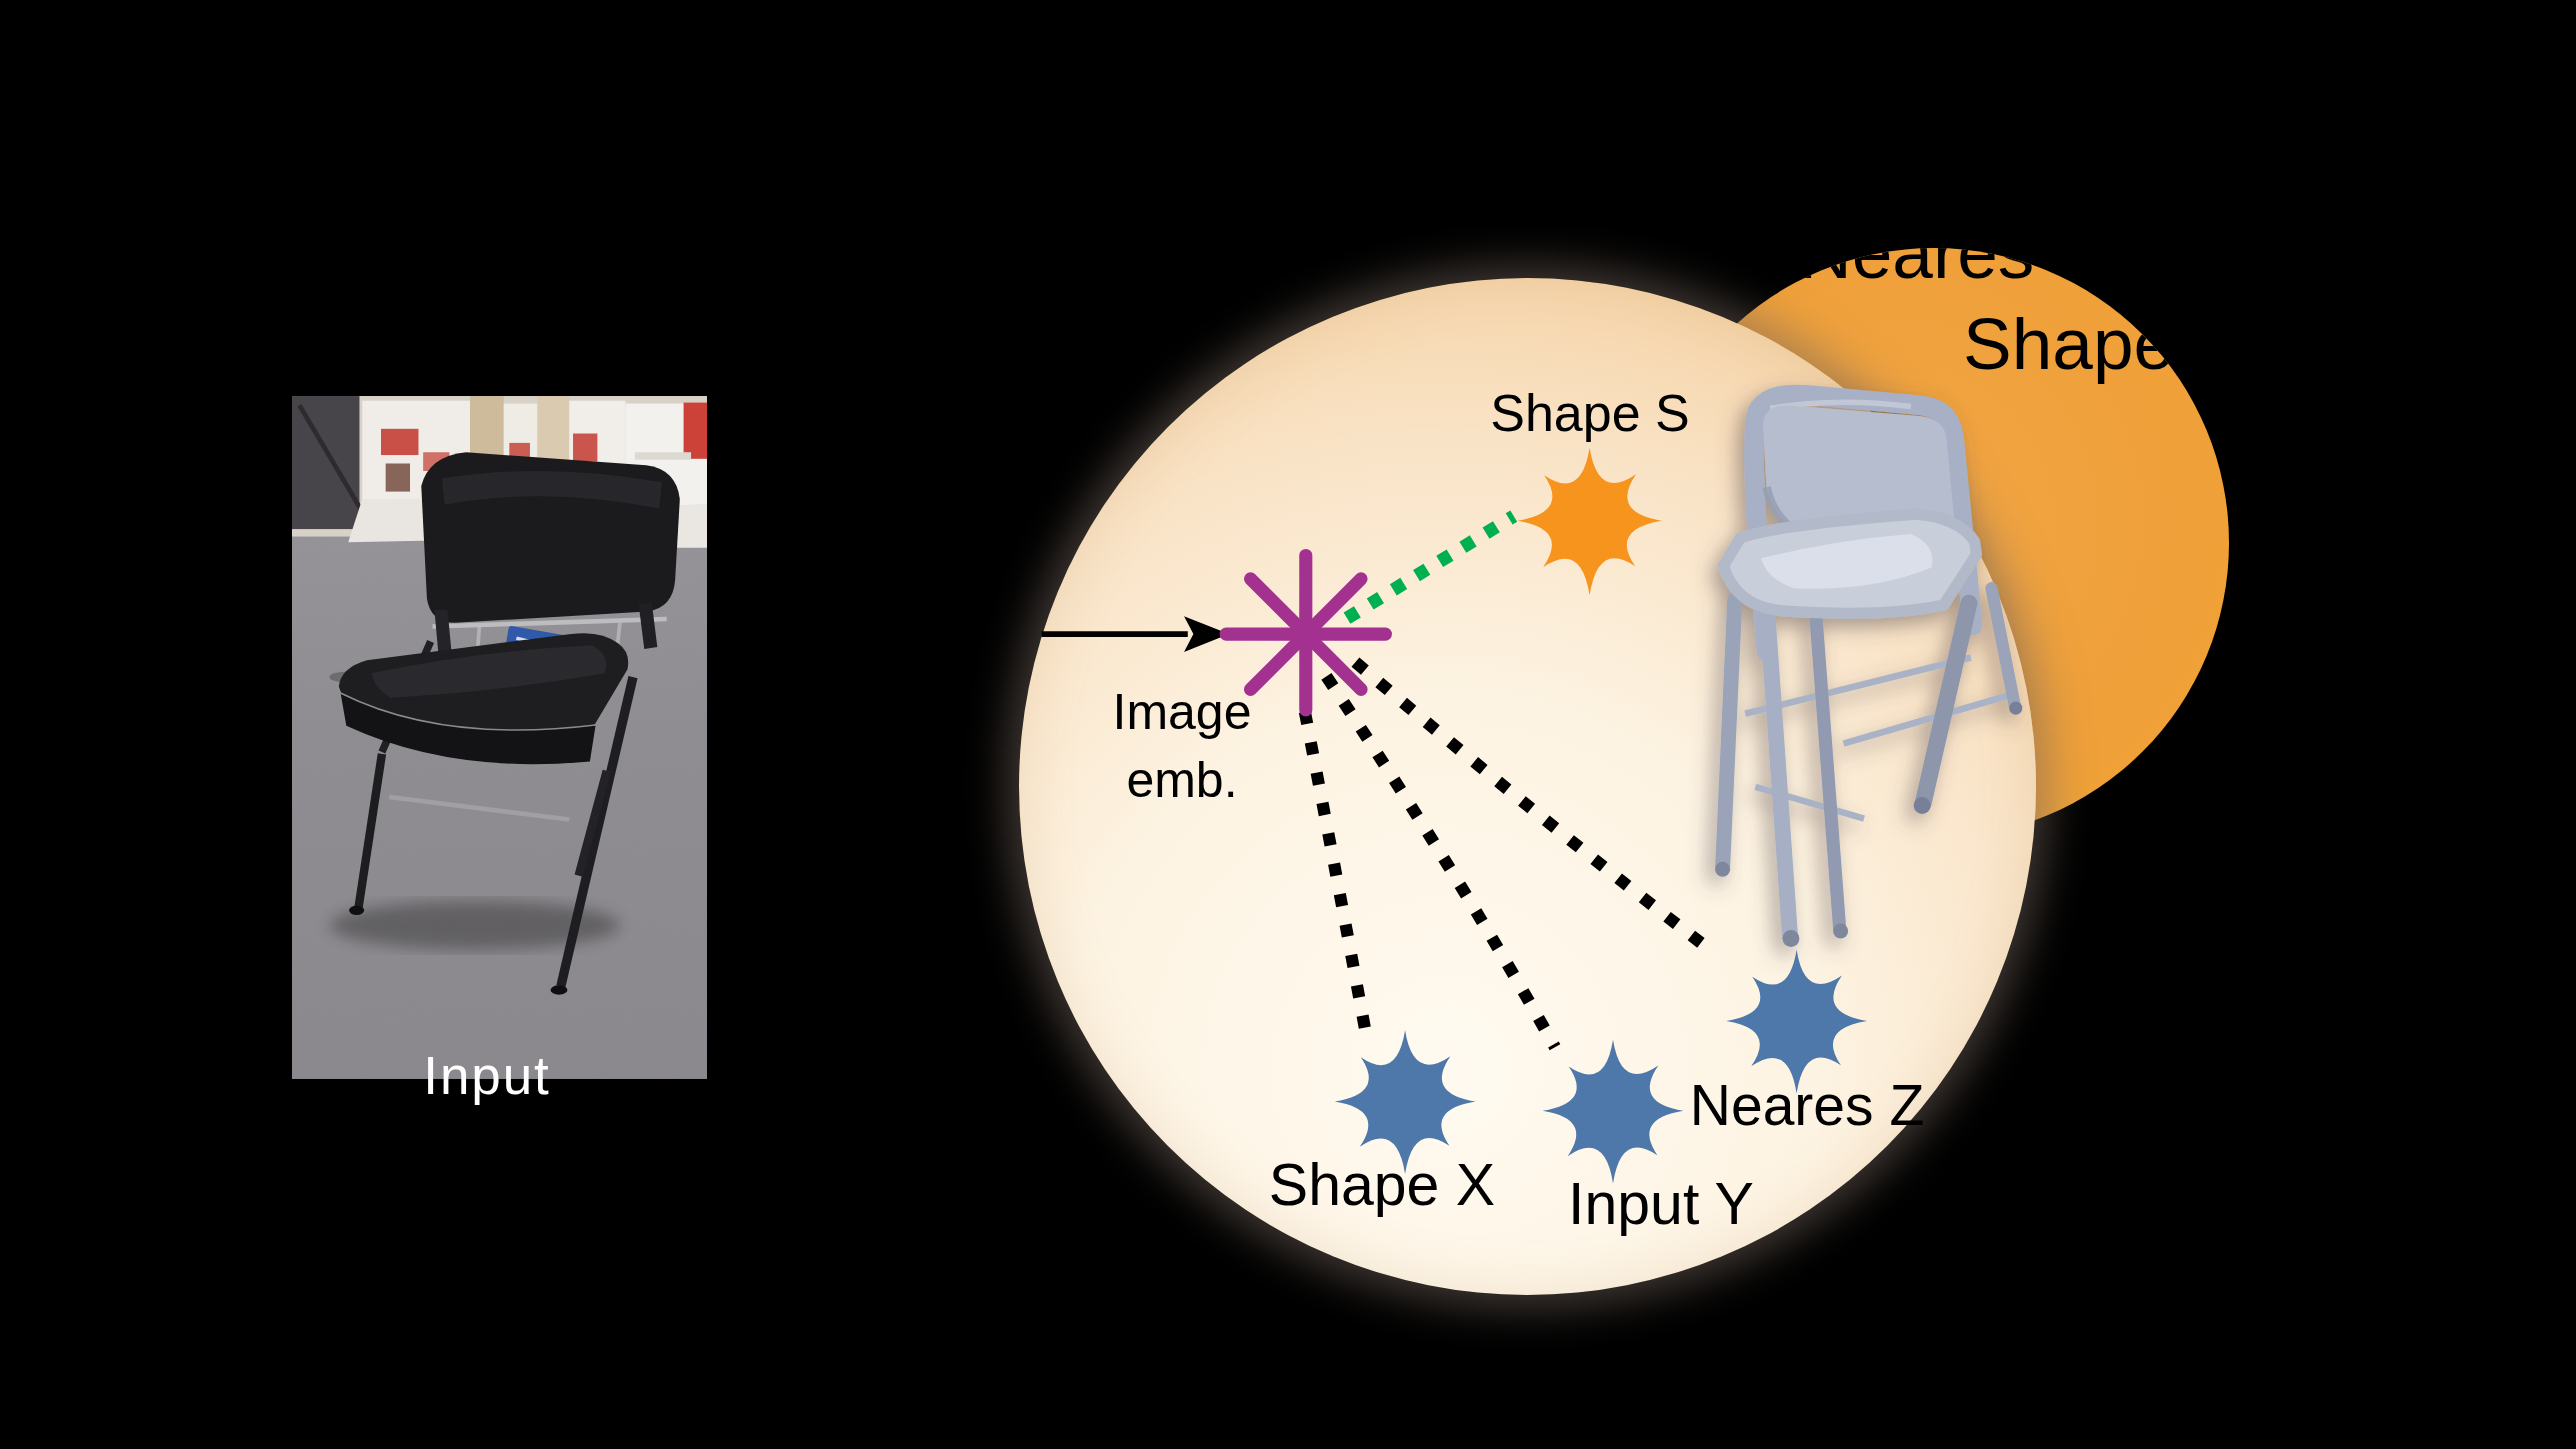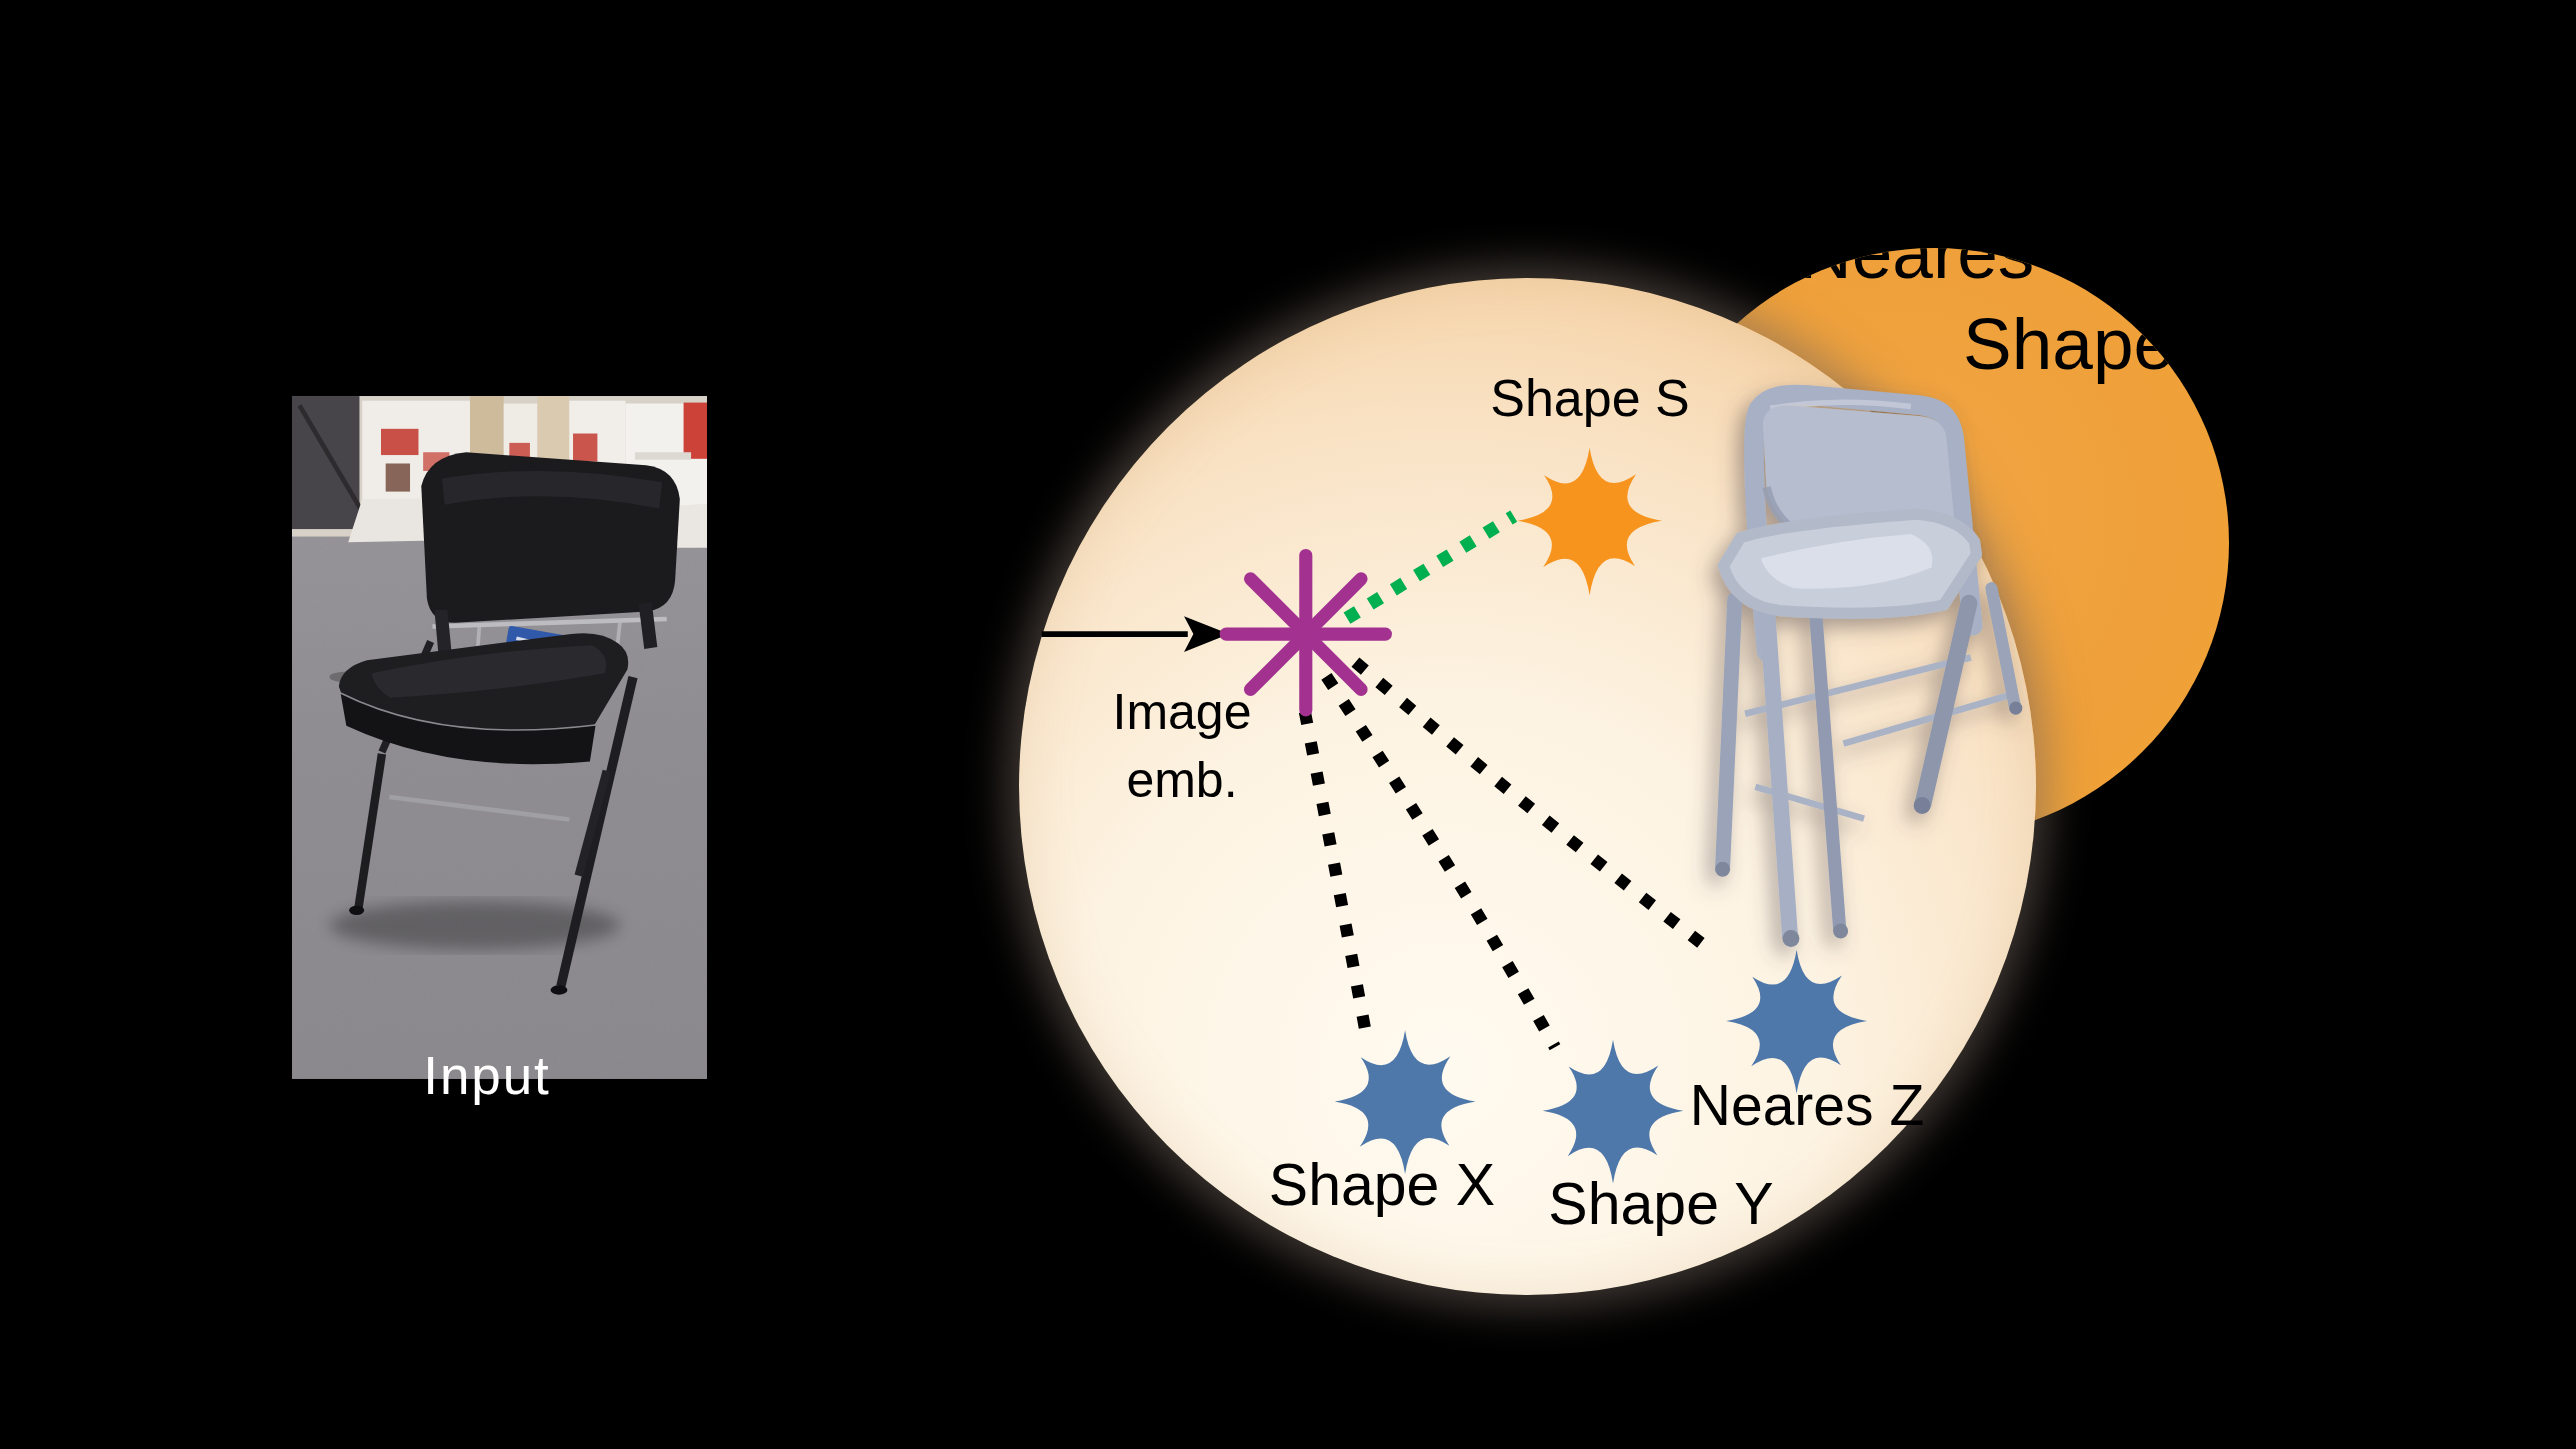--- a/index.html
+++ b/index.html
@@ -19,21 +19,21 @@
   #nearest-line1{left:160px;top:-32px;}
   #nearest-line2{left:324px;top:59px;}
   #embedding-circle{left:1019px;top:278px;width:1017px;height:1017px;border-radius:50%;
     background:radial-gradient(circle at 42% 78%,
       #fffaf0 0%, #fdf3e2 38%, #f9e3c6 64%, #f6d3a6 84%, #f4c88f 100%);
     box-shadow:0 0 43px 13px rgba(118,104,94,.55), inset 0 0 56px rgba(190,145,90,.18);}
   
   #vector-layer{left:0;top:0;}
   
   .lbl{color:var(--label_text_color,#000);white-space:nowrap;transform:translate(-50%,-50%);text-align:center;}
-  #lbl-shape-s{left:1590px;top:398px;font-size:52px;}
+  #lbl-shape-s{left:1590px;top:413px;font-size:52px;}
   #lbl-image-emb{left:1182px;top:746px;font-size:50px;line-height:1.36;}
   #lbl-shape-x{left:1382px;top:1185px;font-size:59px;}
   #lbl-shape-y{left:1661px;top:1204px;font-size:59px;}
   #lbl-shape-z{left:1807px;top:1105px;font-size:57px;}
 </style>
 </head>
 <body>
 
 <div id="stage" style="--background: #000000; --embedding_marker_purple: #a23190; --nearest_link_green: #00b050; --distant_link_black: #000000; --shape_star_blue: #4e78aa; --shape_star_orange: #f7941e; --embedding_space_cream: #fbeed8; --nearest_circle_orange: #f0a23d; --input_label_color: #ffffff; --label_text_color: #000000;">
 
@@ -174,16 +174,16 @@
     </svg>
   </div>
   <div id="input-caption" class="abs">Input</div>
 
   <div id="lbl-shape-s" class="abs lbl">Shape S</div>
   <div id="lbl-image-emb" class="abs lbl">
     <div>Image</div>
     <div>emb.</div>
   </div>
   <div id="lbl-shape-x" class="abs lbl">Shape X</div>
-  <div id="lbl-shape-y" class="abs lbl">Shape Y</div>
+  <div id="lbl-shape-y" class="abs lbl">Input Y</div>
   <div id="lbl-shape-z" class="abs lbl">Neares Z</div>
 </div>
 
 
 </body></html>

